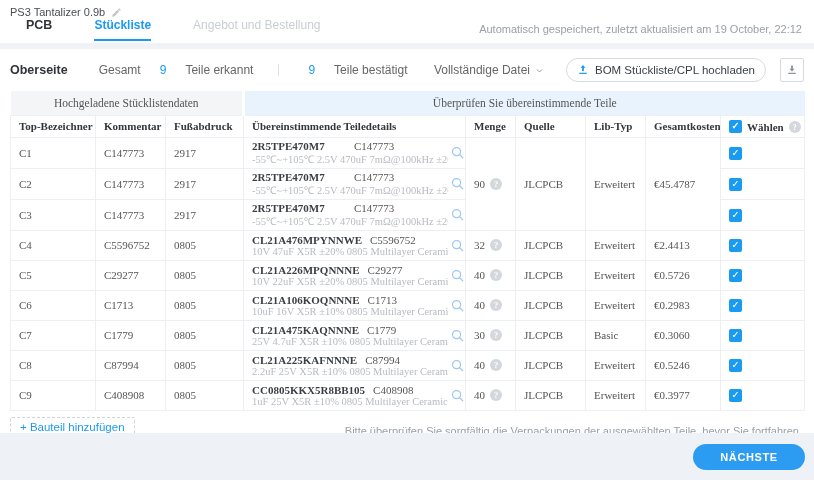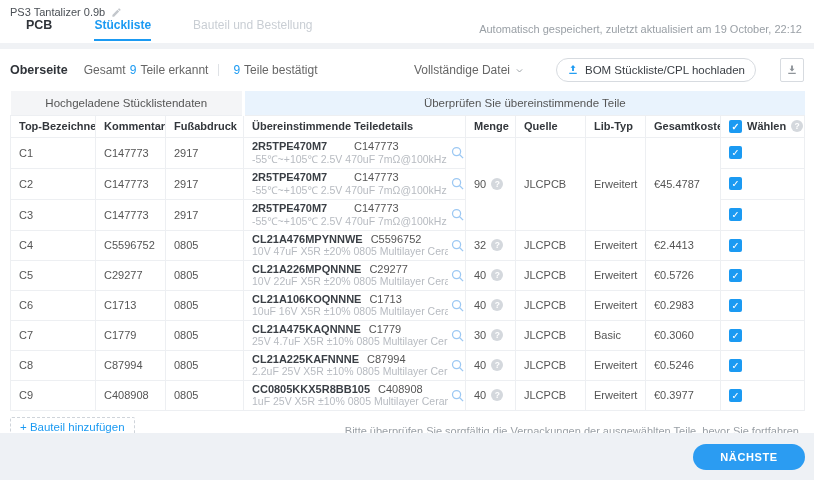--- a/index.html
+++ b/index.html
@@ -15,31 +15,31 @@
   .tab { font-size:12px; margin-right:42px; padding-bottom:5px; border-bottom:2px solid transparent; cursor:pointer; white-space:nowrap; }
   .tab-pcb { color:#30343a; font-weight:700; font-size:12.5px; }
   .tab-active { color:#1b9af2; font-weight:700; border-bottom-color:#1b9af2; }
   .tab-disabled { color:#c9ced4; }
   .autosave { position:absolute; right:12px; bottom:6px; font-size:11px; color:#9aa0a6; }
   .strip { height:6px; background:#f0f2f5; }
 
   
   .content { background:#fff; padding:0 10px; }
   .toolbar { height:42px; display:flex; align-items:center; }
-  .tb-left { display:flex; align-items:center; font-size:12px; color:#666; }
+  .tb-left { display:flex; align-items:center; font-size:12px; color:#666;gap:15px; }
   .side-label { font-size:12.5px; font-weight:700; color:#30343a; margin-right:16px; }
   .tb-left .count { color:#1b9af2; margin:0 4px; }
   .tb-divider { width:1px; height:12px; background:#dfe2e6; margin:0 10px; }
-  .tb-right { margin-left:auto; display:flex; align-items:center; gap:24px; }
+  .tb-right { margin-left:auto; display:flex; align-items:center; gap:14px; }
   .file-filter { display:flex; align-items:center; gap:5px; font-size:12px; color:#666; cursor:pointer; margin-right:8px; }
   .upload-btn { display:flex; align-items:center; gap:6px; height:24px; padding:0 10px; background:#fff; border:1px solid #d7dbe0; border-radius:12px; font-size:11.5px; color:#3a3f45; cursor:pointer; font-family:inherit; }
   .dl-btn { width:24px; height:24px; display:flex; align-items:center; justify-content:center; background:#fff; border:1px solid #d7dbe0; border-radius:2px; cursor:pointer; }
 
   
-  table { width:794px; border-collapse:collapse; table-layout:fixed; font-size:11px; }
+  table { width:794px; border-collapse:collapse; table-layout:fixed; font-size:11px;font-family:Liberation Serif, serif; }
   th, td { border:1px solid #edeff2; }
   .gh { height:24px; font-size:11.5px; font-weight:400; color:#555; text-align:center; border:none; }
   .gh-left { background:#f4f5f7; }
   .gh-right { background:#e9f3fd; border-left:3px solid #fff; }
   .cols th { height:22px; background:#fff; text-align:left; padding:0 8px; font-size:11px; font-weight:700; color:#33373c; white-space:nowrap; overflow:hidden; }
   tbody td { height:30px; padding:0 8px; color:#555; background:#fff; white-space:nowrap; overflow:hidden; }
   td.c-det { padding:2px 0 2px 8px; }
   .det-wrap { display:flex; align-items:center; }
   .det-text { flex:1; min-width:0; }
   .det-top { display:flex; align-items:baseline; }
@@ -74,21 +74,21 @@
       <span class="project-title">PS3 Tantalizer 0.9b</span>
       <span class="edit-icon">
         <svg width="11" height="11" viewBox="0 0 24 24" fill="#c3c7cc">
             <path d="M3 17.25V21h3.75L17.81 9.94l-3.75-3.75L3 17.25zM20.71 7.04a1 1 0 0 0 0-1.41l-2.34-2.34a1 1 0 0 0-1.41 0l-1.83 1.83 3.75 3.75 1.83-1.83z"></path>
           </svg>
       </span>
     </div>
     <div class="tab-row">
       <span class="tab tab-pcb">PCB</span>
       <span class="tab tab-active">Stückliste</span>
-      <span class="tab tab-disabled">Bauteil und Bestellung</span>
+      <span class="tab tab-disabled">Angebot und Bestellung</span>
       <span class="autosave">Automatisch gespeichert, zuletzt aktualisiert am 19 October, 22:12</span>
     </div>
   </div>
   <div class="strip"></div>
 
   <div class="content">
 
     <div class="toolbar">
       <div class="tb-left">
         <span class="side-label">Oberseite</span>

